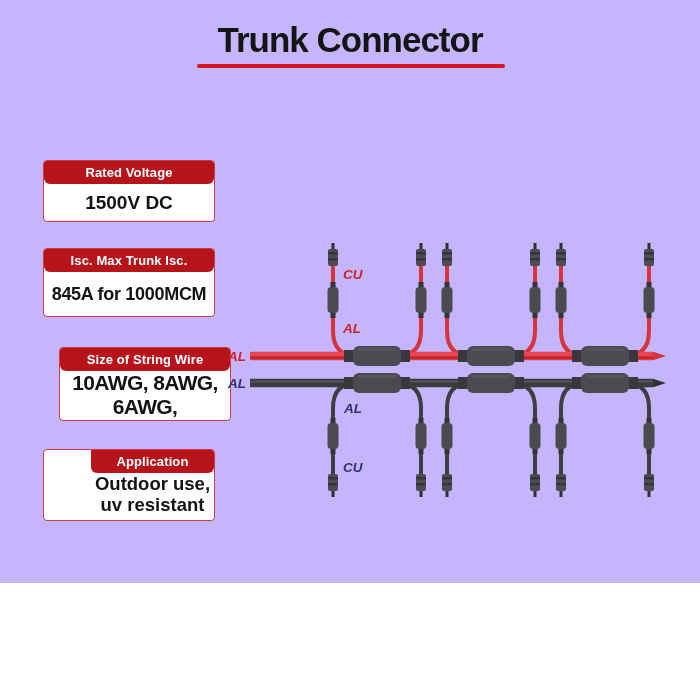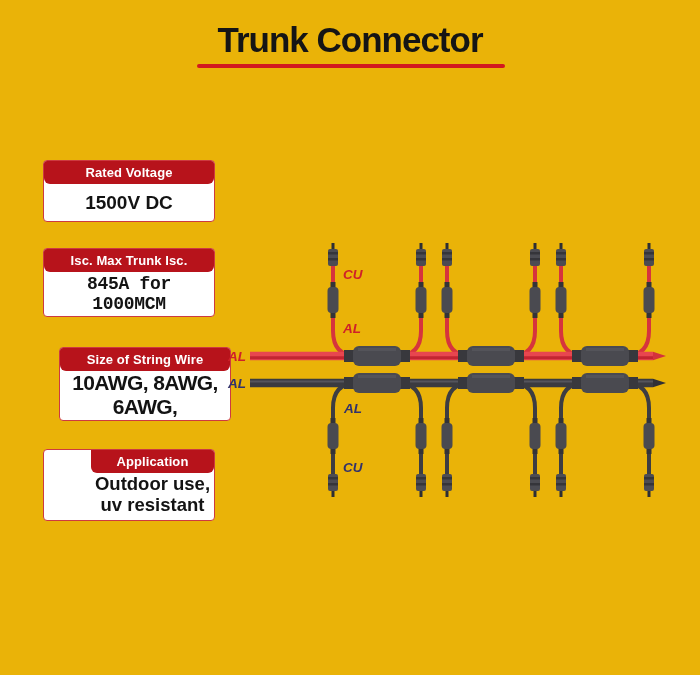--- a/index.html
+++ b/index.html
@@ -1,16 +1,16 @@
 <!DOCTYPE html>
 <html><head>
 <meta charset="utf-8">
 <style>
   html,body{margin:0;padding:0;background:#fff;}
-  .page{position:relative;width:700px;height:675px;background:#eab308;overflow:hidden;
+  .page{position:relative;width:700px;height:583px;background:#c4b5fd;overflow:hidden;
         font-family:"Liberation Sans",sans-serif;}
   
   .title{position:absolute;left:0;top:20px;width:700px;text-align:center;
          font-size:35px;font-weight:bold;letter-spacing:-1px;color:#151515;}
   .title-underline{position:absolute;left:197px;top:64px;width:308px;height:4px;
          background:#d2181f;border-radius:2px;}
   
   .card{position:absolute;left:43px;width:172px;background:#fff;
         border:1.5px solid #cd3a40;border-radius:4px;overflow:hidden;
         display:flex;flex-direction:column;box-sizing:border-box;}
@@ -18,21 +18,21 @@
         height:23px;display:flex;align-items:center;justify-content:center;
         border-radius:0 0 6px 6px;flex:0 0 auto;letter-spacing:0.1px;}
   .card-body{flex:1;display:flex;align-items:center;justify-content:center;
         font-weight:bold;color:#131313;text-align:center;white-space:pre-line;
         padding:0 3px;}
   .card1{top:160px;height:62px;}
   .card2{top:248px;height:69px;}
   .card3{top:347px;height:74px;margin-left:16px;}
   .card4{top:449px;height:72px;padding-left:47px;}
   .b1{font-size:19px;}
-  .b2{font-size:18px;letter-spacing:-0.3px;font-family:Liberation Mono, monospace;}
+  .b2{font-size:18px;letter-spacing:-0.3px;}
   .b3{font-size:21px;letter-spacing:-0.6px;line-height:1.14;}
   .b4{font-size:18.5px;line-height:1.15;}
   
   #diagram{position:absolute;left:0;top:0;}
   .cable-label{font-family:"Liberation Sans",sans-serif;font-style:italic;
         font-weight:bold;font-size:13.5px;}
   .lbl-red{fill:#cf2129;}
   .lbl-navy{fill:#32326b;}
 </style>
 </head>

